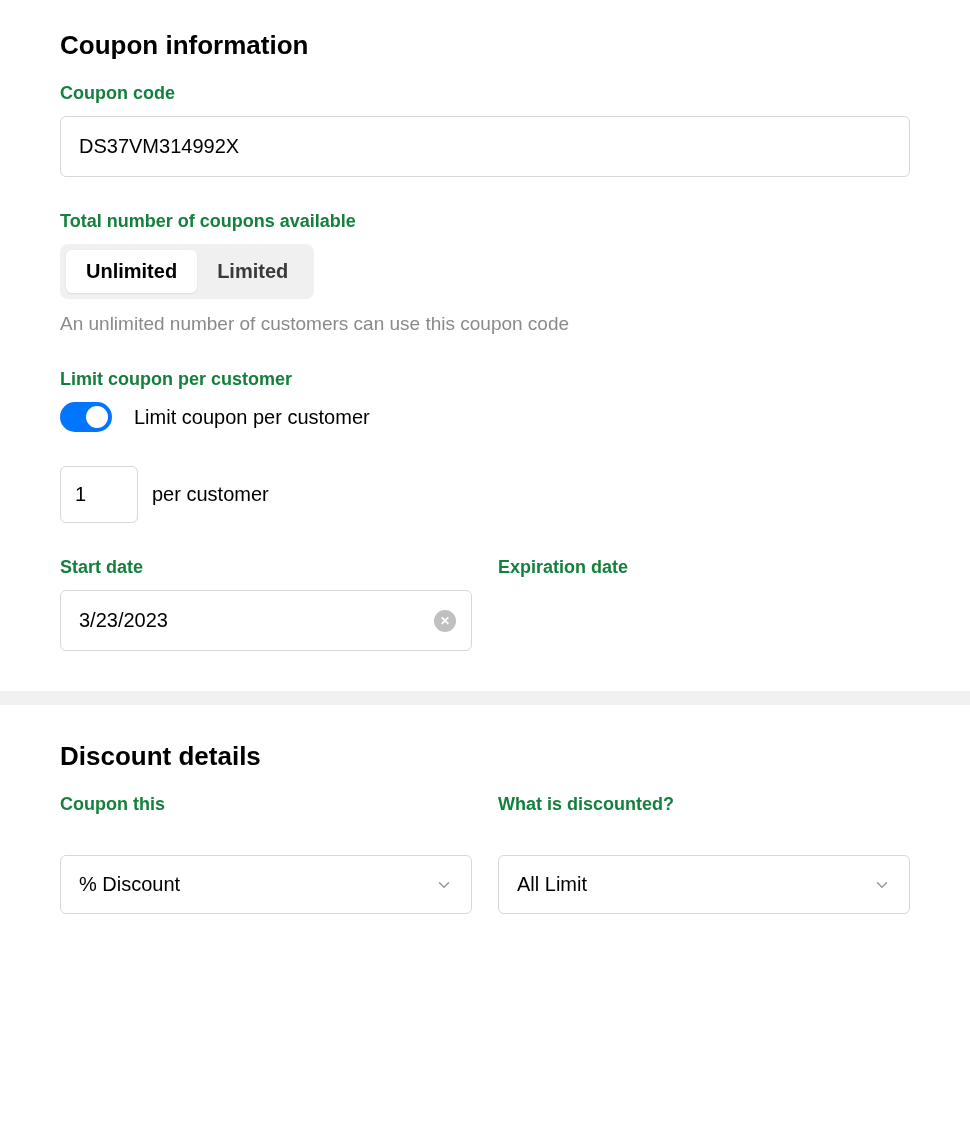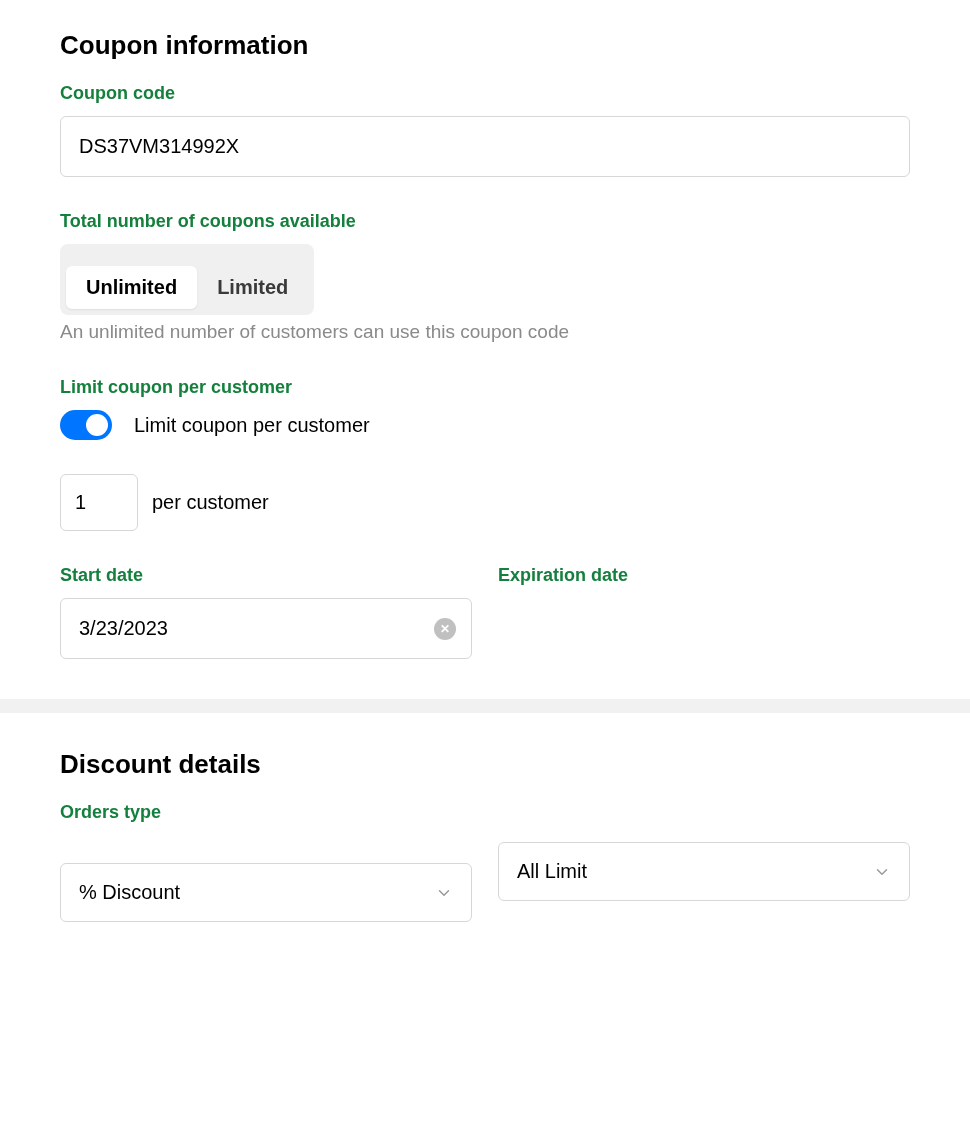--- a/index.html
+++ b/index.html
@@ -50,31 +50,30 @@
   }
   .segmented-option {
     font-size: 20px;
     font-weight: 600;
     padding: 10px 20px;
     border-radius: 6px;
     cursor: pointer;
     color: #3a3a3a;
     background: transparent;
     border: none;
-    margin-top: 16px;
   }
   .segmented-option.active {
     background: #fff;
     color: #000;
     box-shadow: 0 1px 2px rgba(0,0,0,0.08);
   }
   .helper-text {
     font-size: 19px;
     color: #8a8a8a;
-    margin-top: 6px;
+    margin-top: 14px;
   }
   .toggle-row {
     display: flex;
     align-items: center;
     gap: 22px;
   }
   .toggle {
     width: 52px;
     height: 30px;
     background: #0075ff;
@@ -246,31 +245,32 @@
     <label class="field-label">Expiration date</label>
   </div>
 </div>
 
 <div class="divider"></div>
 
 <h2 class="section-title">Discount details</h2>
 
 <div class="two-col">
   <div class="col">
-    <label class="field-label">Orders type</label>
+    <label class="field-label">Coupon this</label>
     <div class="select-like">
       <span>% Discount</span>
       <span class="chevron-down">
         <svg viewBox="0 0 24 24">
             <polyline points="6 9 12 15 18 9" stroke-width="2" stroke-linecap="round" stroke-linejoin="round"></polyline>
           </svg>
       </span>
     </div>
   </div>
   <div class="col">
+    <label class="field-label">What is discounted?</label>
     <div class="select-like">
       <span>All Limit</span>
       <span class="chevron-down">
         <svg viewBox="0 0 24 24">
             <polyline points="6 9 12 15 18 9" stroke-width="2" stroke-linecap="round" stroke-linejoin="round"></polyline>
           </svg>
       </span>
     </div>
   </div>
 </div>

